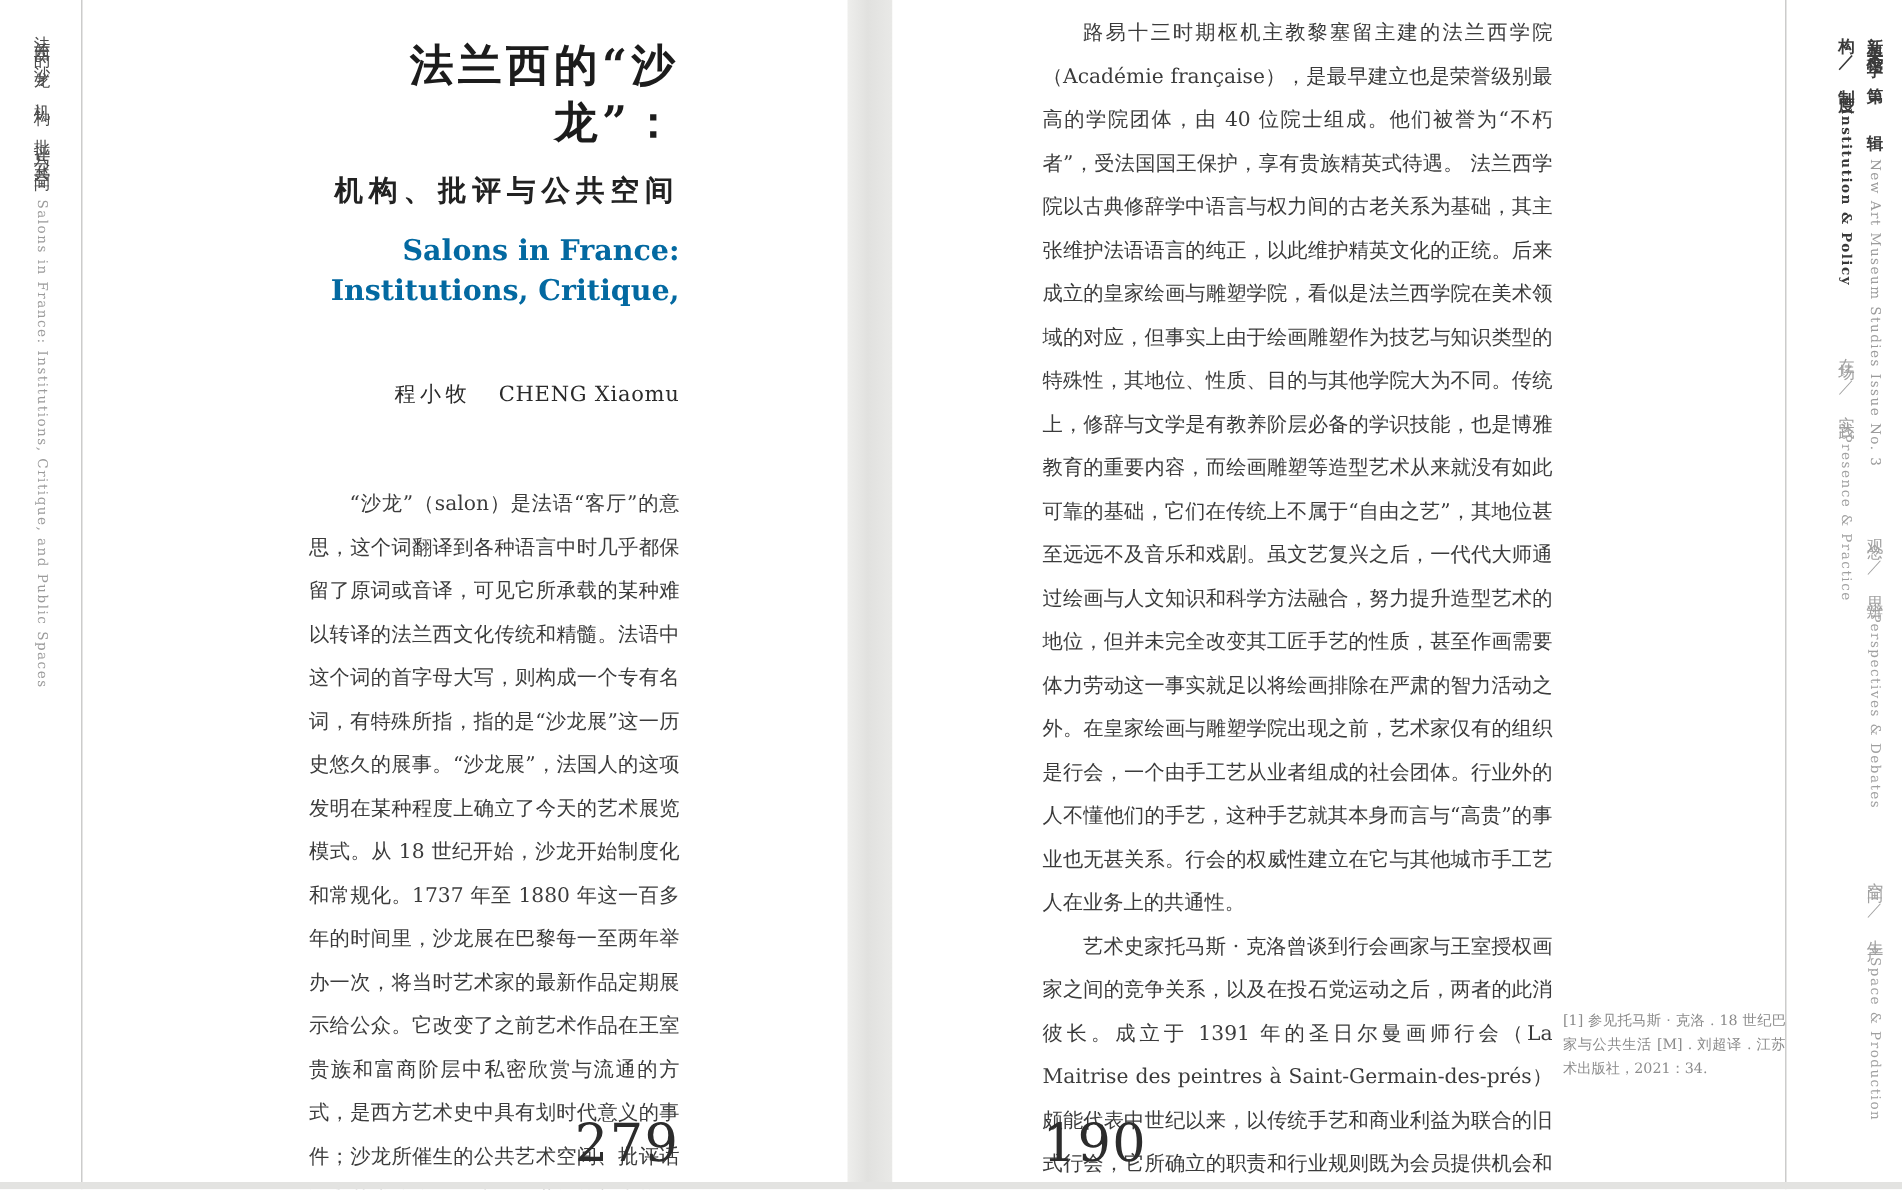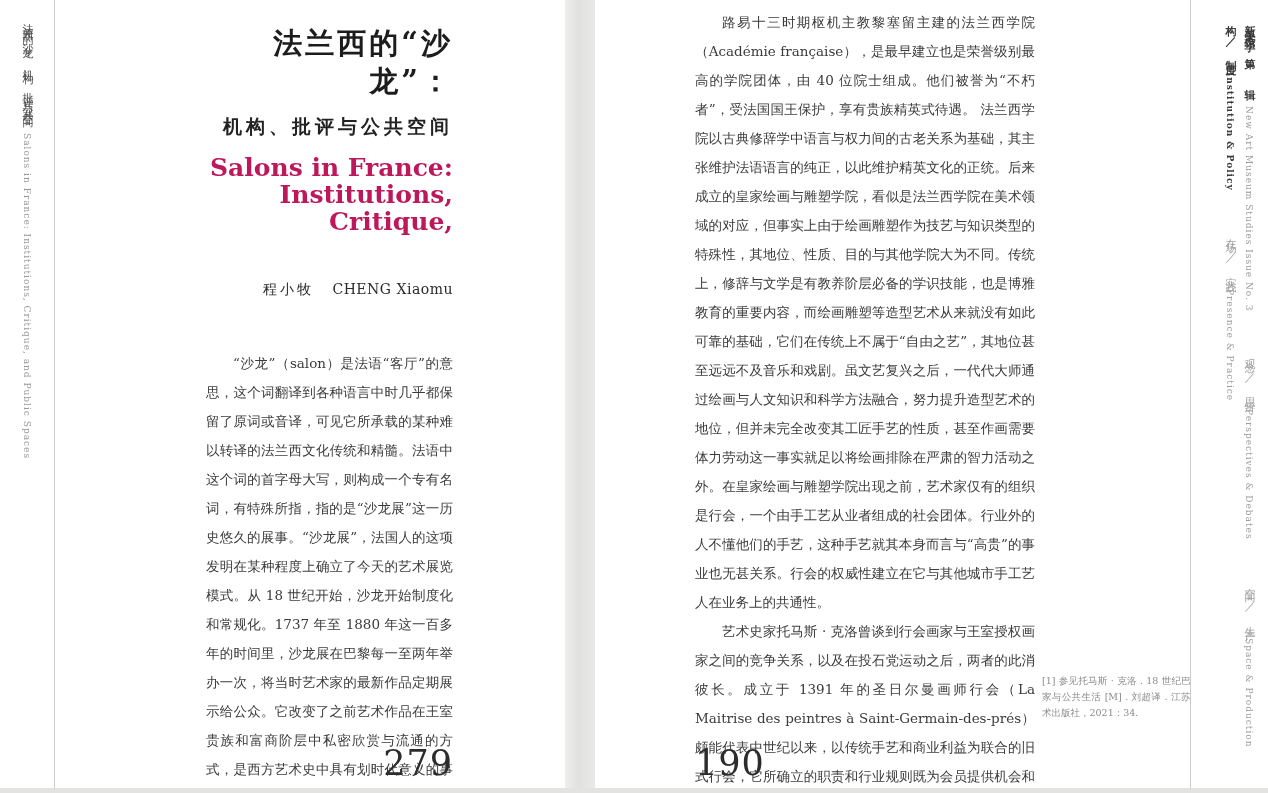--- a/index.html
+++ b/index.html
@@ -41,22 +41,22 @@
   .title-block { text-align:right; }
   .title-cn {
     margin:0 0 14px 0; font-size:29px; line-height:38px; letter-spacing:3px;
     font-weight:bold; color:#1c1c1c;
   }
   .subtitle-cn {
     margin:0 0 14px 0; font-size:19px; letter-spacing:4px;
     font-weight:bold; color:#222222;
   }
   .title-en {
-    margin:0 0 46px 0; font-size:25px; line-height:27px;
-    font-weight:bold; color:#be185d;
+    margin:0 0 46px 0; font-size:19px; line-height:27px;
+    font-weight:bold; color:#0369a1;
   }
   .author-line { font-size:14px; font-weight:normal; color:#2a2a2a; margin:0 0 50px 0; }
   .author-line .cn { letter-spacing:3px; margin-right:14px; }
   .author-line .en { letter-spacing:0.5px; }
   
   .body-text { font-size:13.5px; line-height:29px; text-align:justify; color:#3b3b3b; }
   .body-text p { margin:0; text-indent:2em; }
   .sec-heading {
     margin:0; font-size:13.5px; line-height:29px; font-weight:bold;
     color:#1f1f1f; text-indent:2em; letter-spacing:0.5px;

